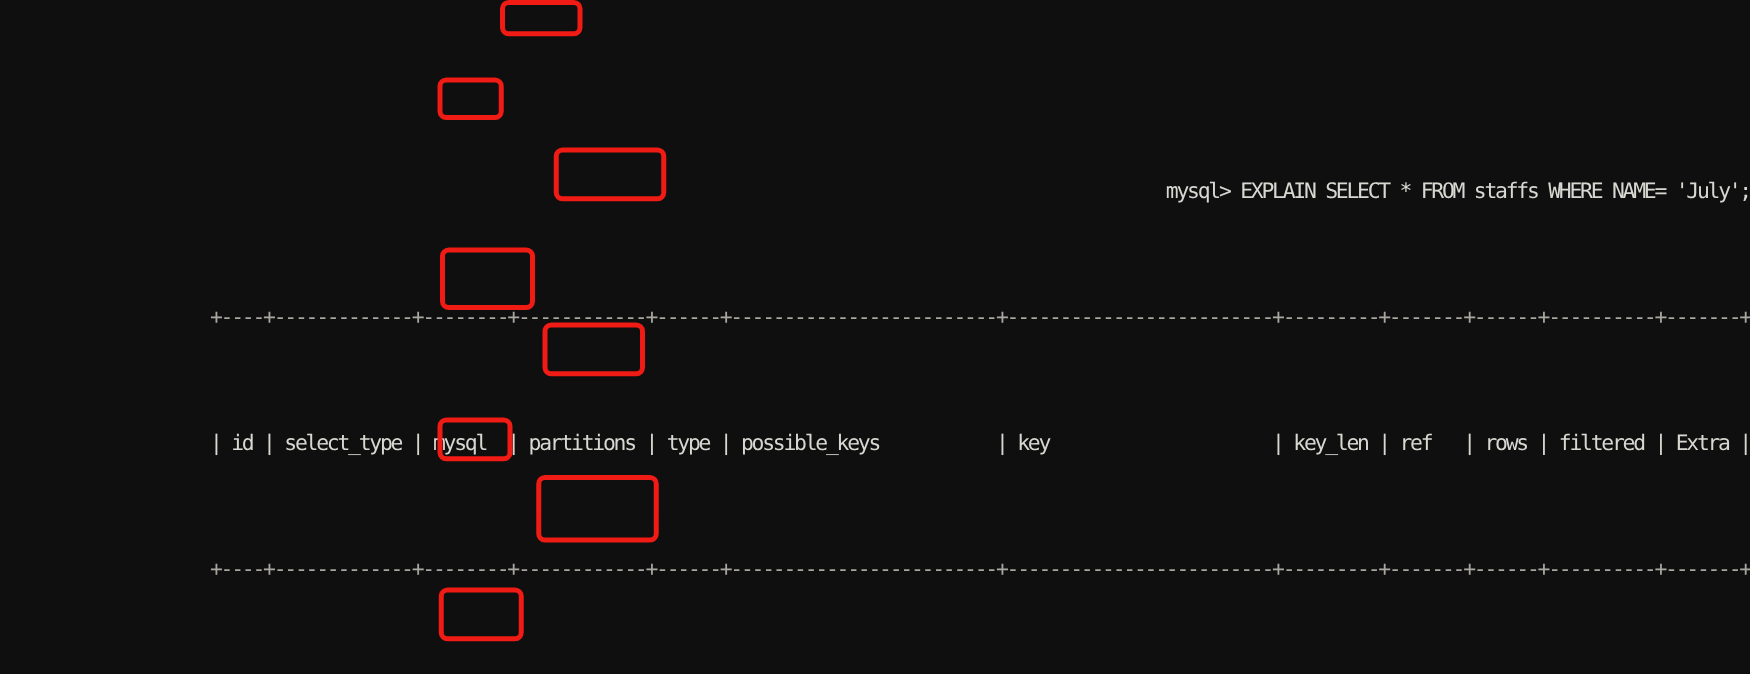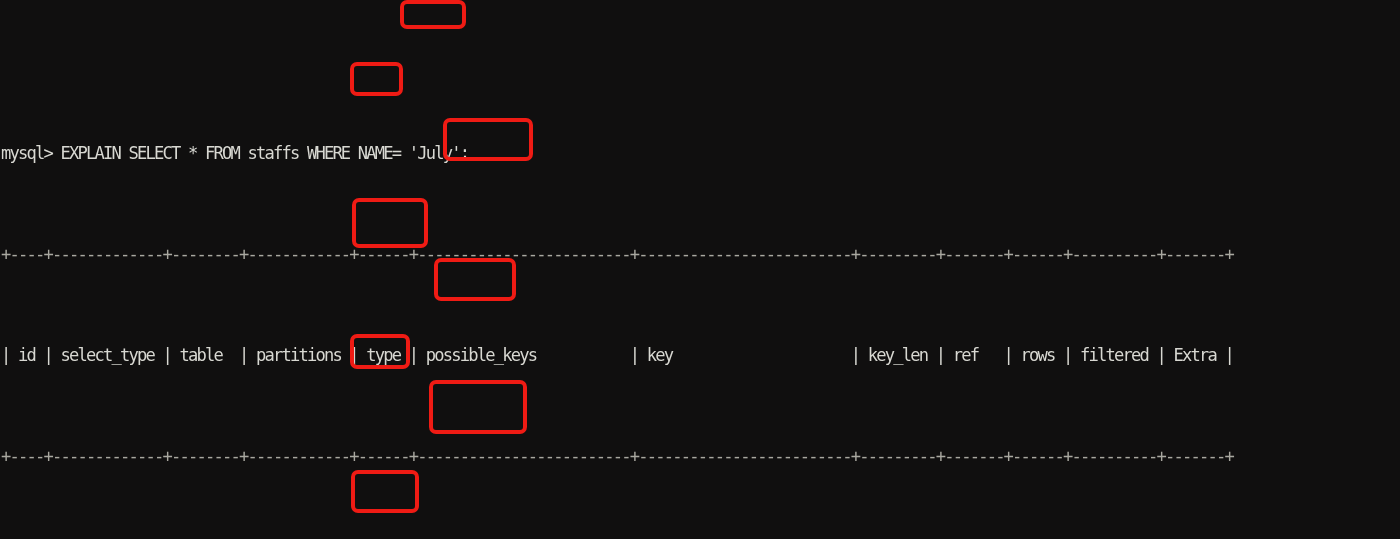--- a/index.html
+++ b/index.html
@@ -52,26 +52,26 @@
     border-radius: 7px;
     box-sizing: border-box;
     background: transparent;
   }
 </style>
 </head>
 <body>
 
 <div id="screen">
 
-  <div id="terminal" style="letter-spacing: -1.79451px;">
+  <div id="terminal" style="letter-spacing: -1.79451px; text-align: right;">
 
     
     <span class="line">mysql&gt; EXPLAIN SELECT * FROM staffs WHERE NAME= 'July';</span>
     <span class="line rule">+----+-------------+--------+------------+------+-------------------------+-------------------------+---------+-------+------+----------+-------+</span>
-    <span class="line">| id | select_type | table  | partitions | type | possible_keys           | key                     | key_len | ref   | rows | filtered | Extra |</span>
+    <span class="line">| id | select_type | mysql  | partitions | type | possible_keys           | key                     | key_len | ref   | rows | filtered | Extra |</span>
     <span class="line rule">+----+-------------+--------+------------+------+-------------------------+-------------------------+---------+-------+------+----------+-------+</span>
     
     
     
 
     
     
     
     
     

